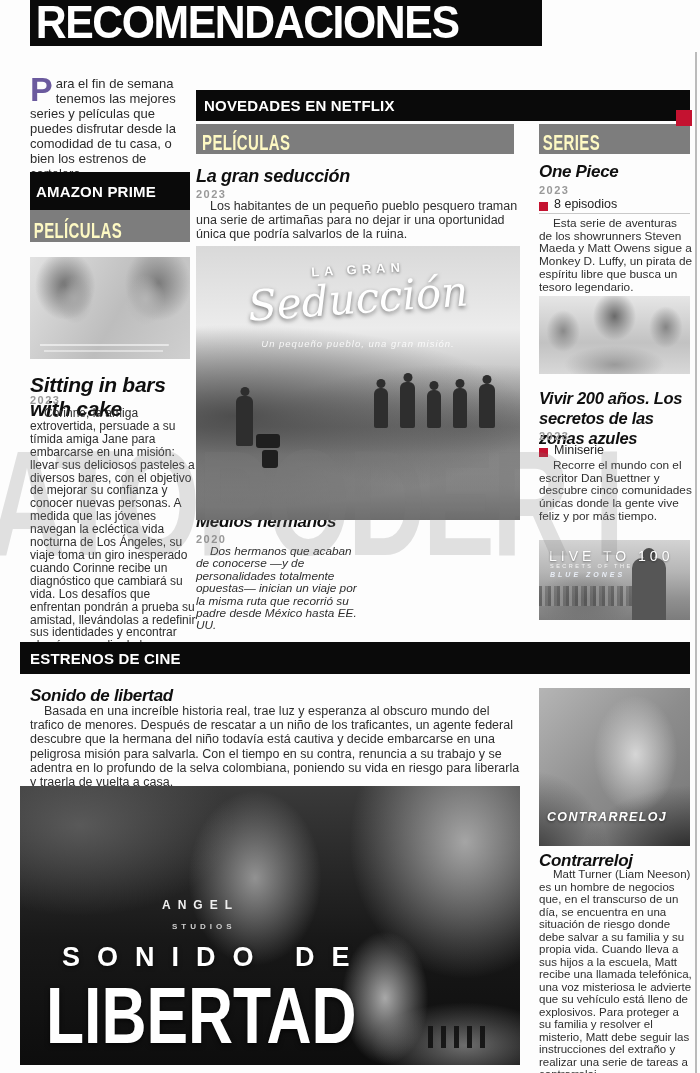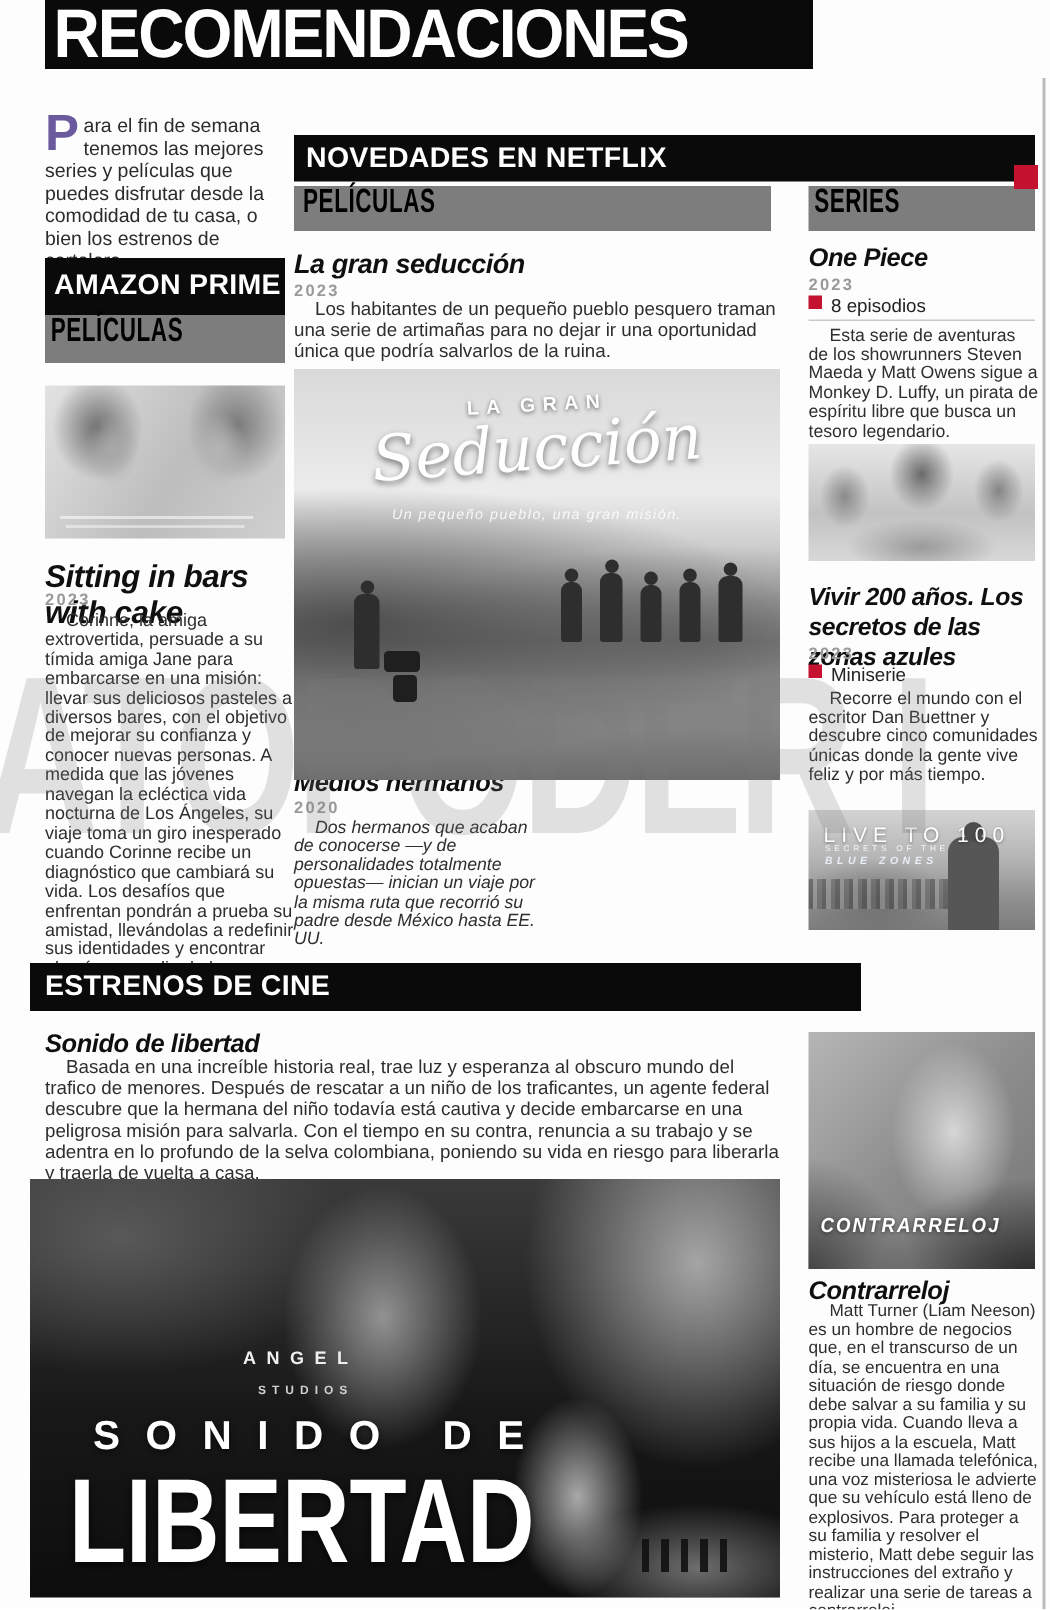--- a/index.html
+++ b/index.html
@@ -2,33 +2,33 @@
 <html lang="es"><head>
 <meta charset="utf-8">
 <style>
   html,body{margin:0;padding:0;background:#ffffff;}
   .page{position:relative;width:700px;height:1073px;overflow:hidden;background:#fdfdfd;
         font-family:"Liberation Sans", sans-serif;color:#222;}
   .abs{position:absolute;}
 
   
   .bar-black{background:#0a0a0a;color:#fff;display:flex;align-items:center;}
-  .bar-gray{background:#7d7d7d;color:#000000;display:flex;align-items:flex-start;}
-  .hdr-label{font-weight:bold;font-size:19px;letter-spacing:.2px;padding-left:8px;white-space:nowrap;}
+  .bar-gray{background:#7d7d7d;color:#fef9c3;display:flex;align-items:flex-end;}
+  .hdr-label{font-weight:bold;font-size:15px;letter-spacing:.2px;padding-left:8px;white-space:nowrap;}
   .cond-label{font-weight:bold;font-size:20px;letter-spacing:.5px;padding-left:8px;white-space:nowrap;
               display:inline-block;transform:scale(.75,1.12);transform-origin:0 50%;}
   .main-title-bar{left:30px;top:0;width:512px;height:46px;background:#0a0a0a;display:flex;align-items:center;}
   .main-title{color:#fff;font-weight:bold;font-size:45px;letter-spacing:-1.5px;white-space:nowrap;
               display:inline-block;transform:scale(.95,1.02);transform-origin:0 55%;padding-left:6px;}
 
   
   .movie-title{font-style:italic;font-weight:bold;color:#0f0f0f;font-size:17px;letter-spacing:-.3px;line-height:1.15;}
   .year{color:#999;font-weight:bold;font-size:11px;letter-spacing:1.5px;}
   .desc{color:#2e2e2e;text-indent:14px;hyphens:auto;-webkit-hyphens:auto;}
-  .badge-row{display:flex;align-items:flex-start;font-size:12.5px;color:#222;}
+  .badge-row{display:flex;align-items:flex-end;font-size:12.5px;color:#222;}
   .badge-sq{width:9px;height:9px;background:#c41230;margin-right:6px;flex:0 0 auto;}
 
   .intro{font-size:13px;line-height:15px;color:#2b2b2b;}
   .dropcap{float:left;font-size:34px;line-height:27px;font-weight:bold;color:#6b5a9e;padding-right:3px;}
 
   
   .photo{z-index:1;overflow:hidden;}
   .amazon-photo{background:
       radial-gradient(26px 34px at 28% 42%, #a8a8a8, rgba(168,168,168,0) 70%),
       radial-gradient(42px 48px at 22% 28%, #6e6e6e, rgba(110,110,110,0) 72%),
@@ -203,21 +203,21 @@
   </div>
   <div class="abs desc" style="left:539px;top:459px;width:153px;font-size:11.8px;line-height:12.7px;">Recorre el mundo con el escritor Dan Buettner y descubre cinco comunidades únicas donde la gente vive feliz y por más tiempo.</div>
   <div class="abs photo live-photo" style="left:539px;top:540px;width:151px;height:80px;">
     <div class="live-village"></div>
     <div class="live-man"></div>
     <div class="live-t1">LIVE TO 100</div>
     <div class="live-t2">SECRETS OF THE</div>
     <div class="live-t3">BLUE ZONES</div>
   </div>
 
-  <div class="abs bar-black" style="left:20px;top:642px;width:554px;height:32px;">
+  <div class="abs bar-black" style="left:20px;top:642px;width:670px;height:32px;">
     <span class="hdr-label" style="padding-left:10px;">ESTRENOS DE CINE</span>
   </div>
 
   <div class="abs movie-title" style="left:30px;top:686px;">Sonido de libertad</div>
   <div class="abs desc" style="left:30px;top:704px;width:492px;font-size:12.5px;line-height:14.2px;">Basada en una increíble historia real, trae luz y esperanza al obscuro mundo del trafico de menores. Después de rescatar a un niño de los traficantes, un agente federal descubre que la hermana del niño todavía está cautiva y decide embarcarse en una peligrosa misión para salvarla. Con el tiempo en su contra, renuncia a su trabajo y se adentra en lo profundo de la selva colombiana, poniendo su vida en riesgo para liberarla y traerla de vuelta a casa.</div>
   <div class="abs photo sonido-poster" style="left:20px;top:786px;width:500px;height:279px;">
     <div class="angel-logo">ANGEL</div>
     <div class="angel-sub">STUDIOS</div>
     <div class="sonido-line1">SONIDO DE</div>
     <div class="sonido-line2">LIBERTAD</div>

